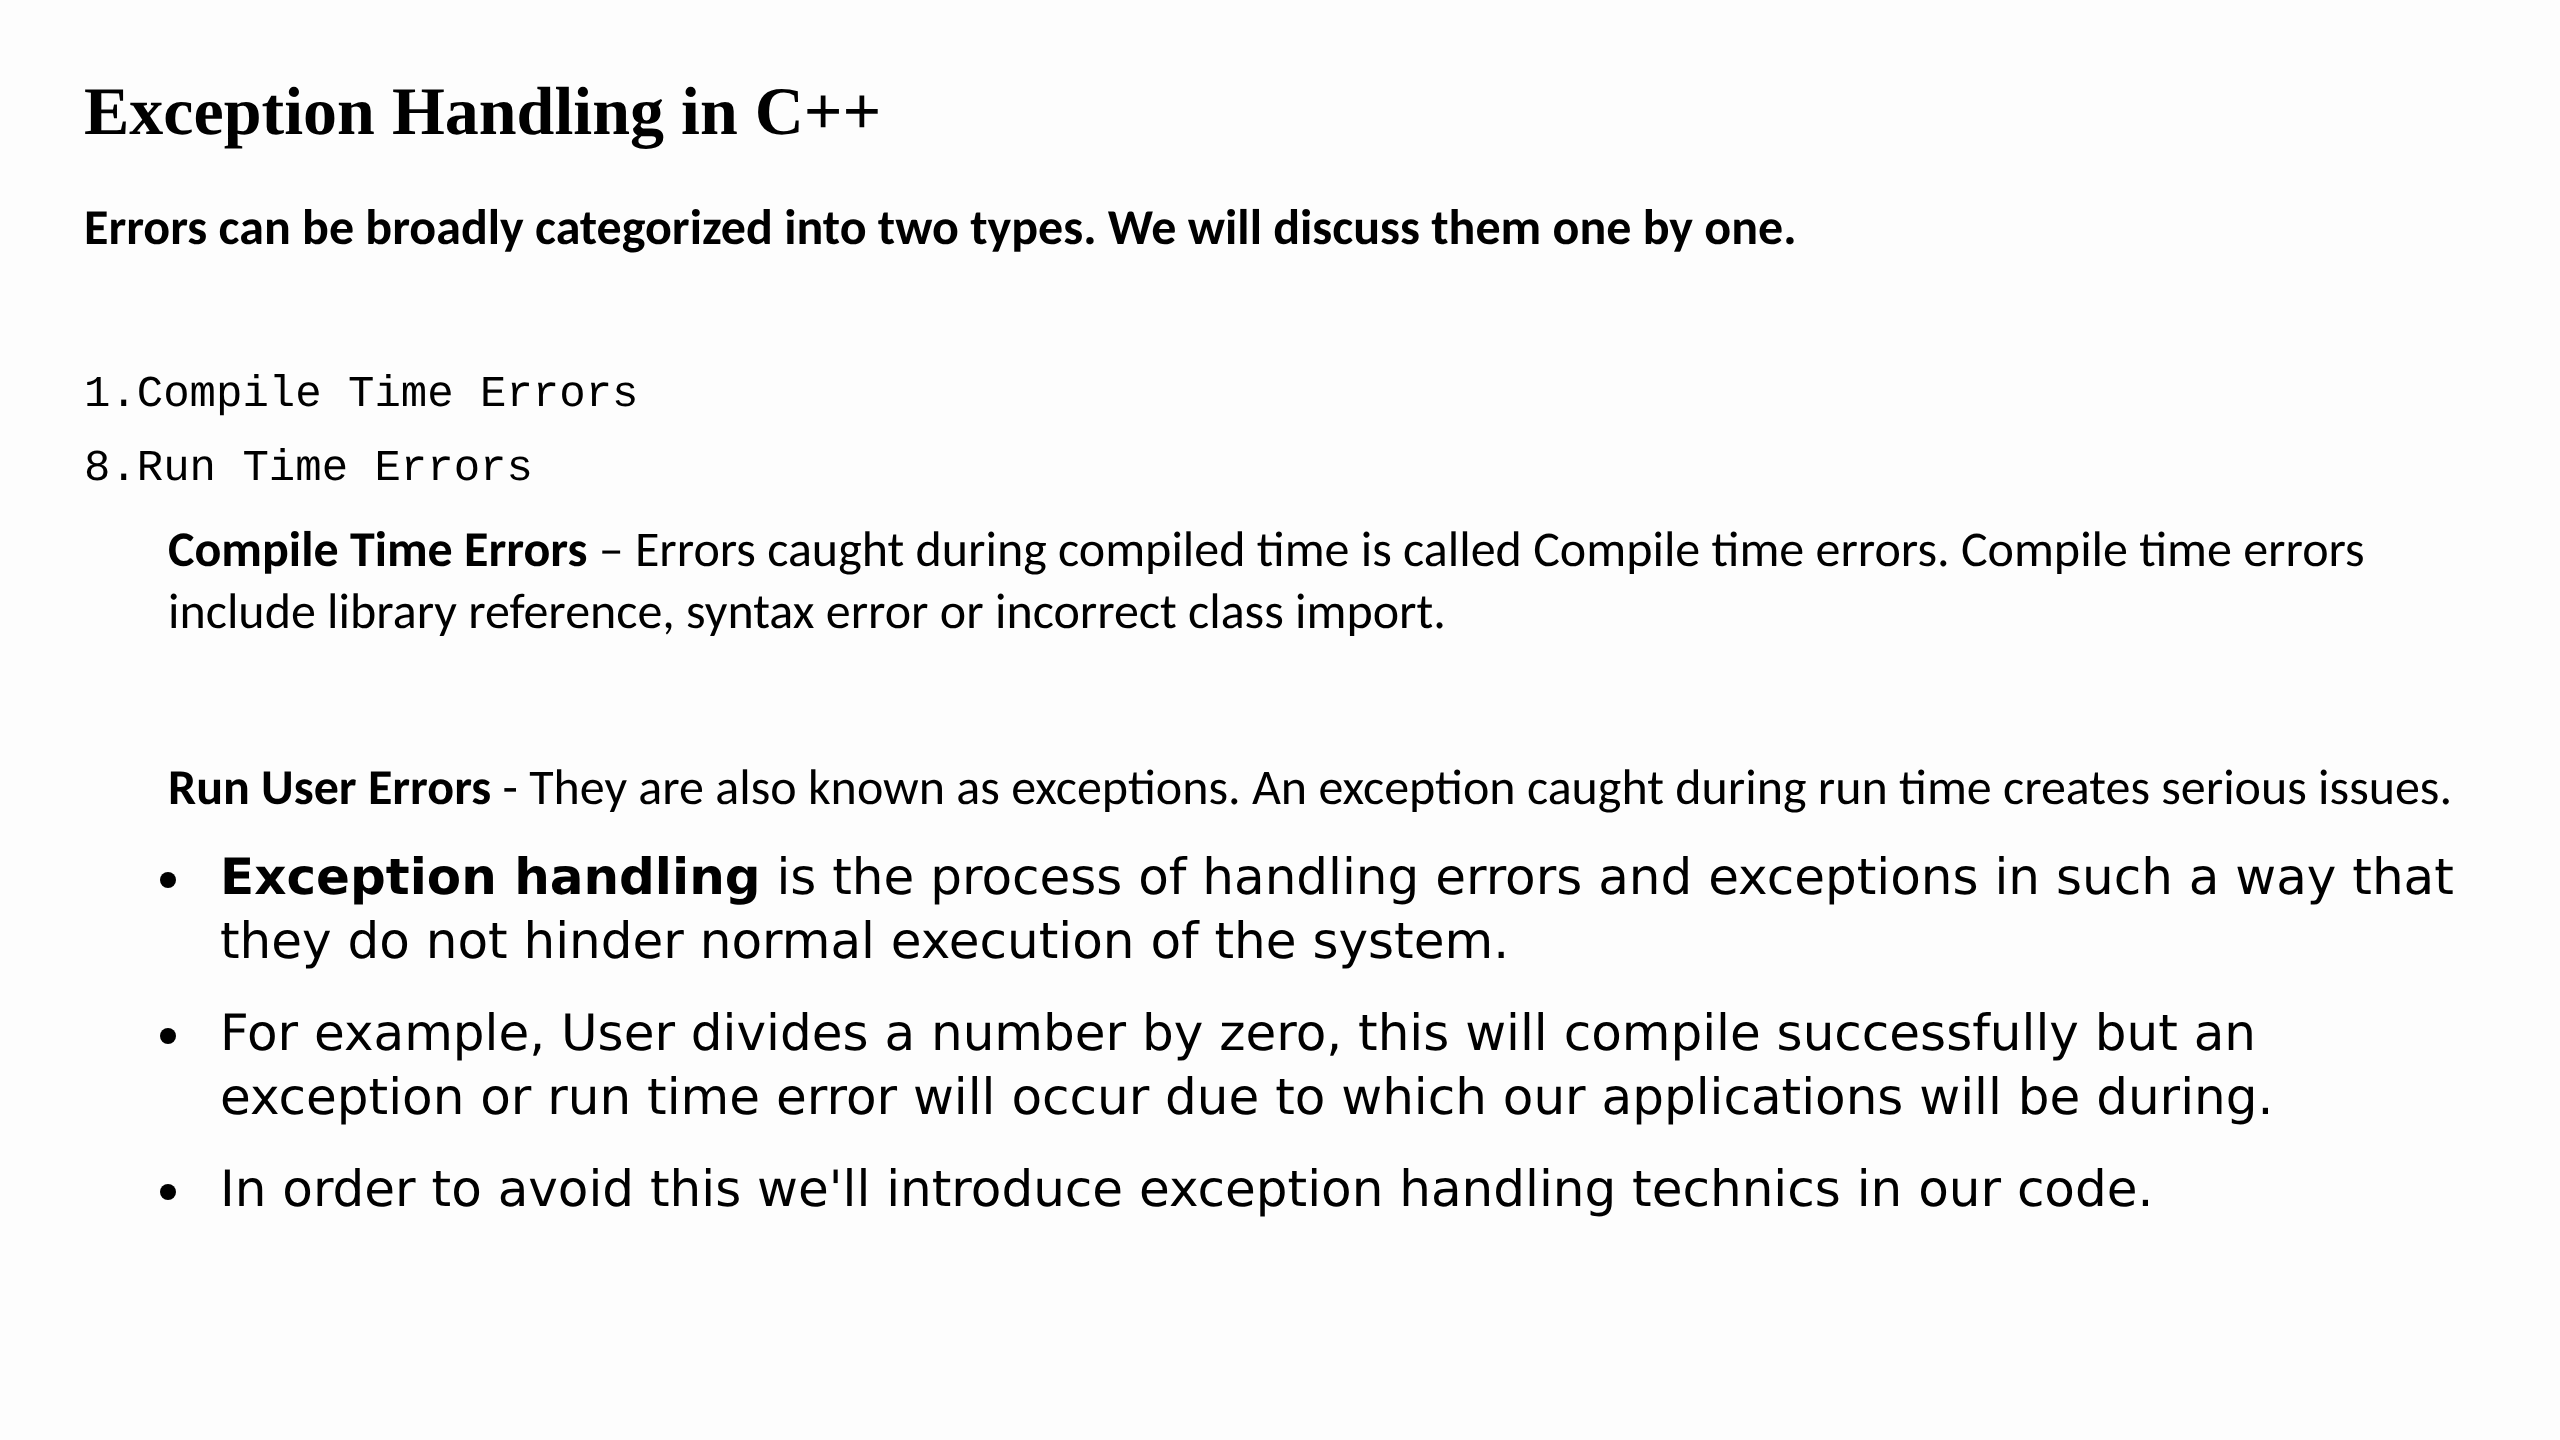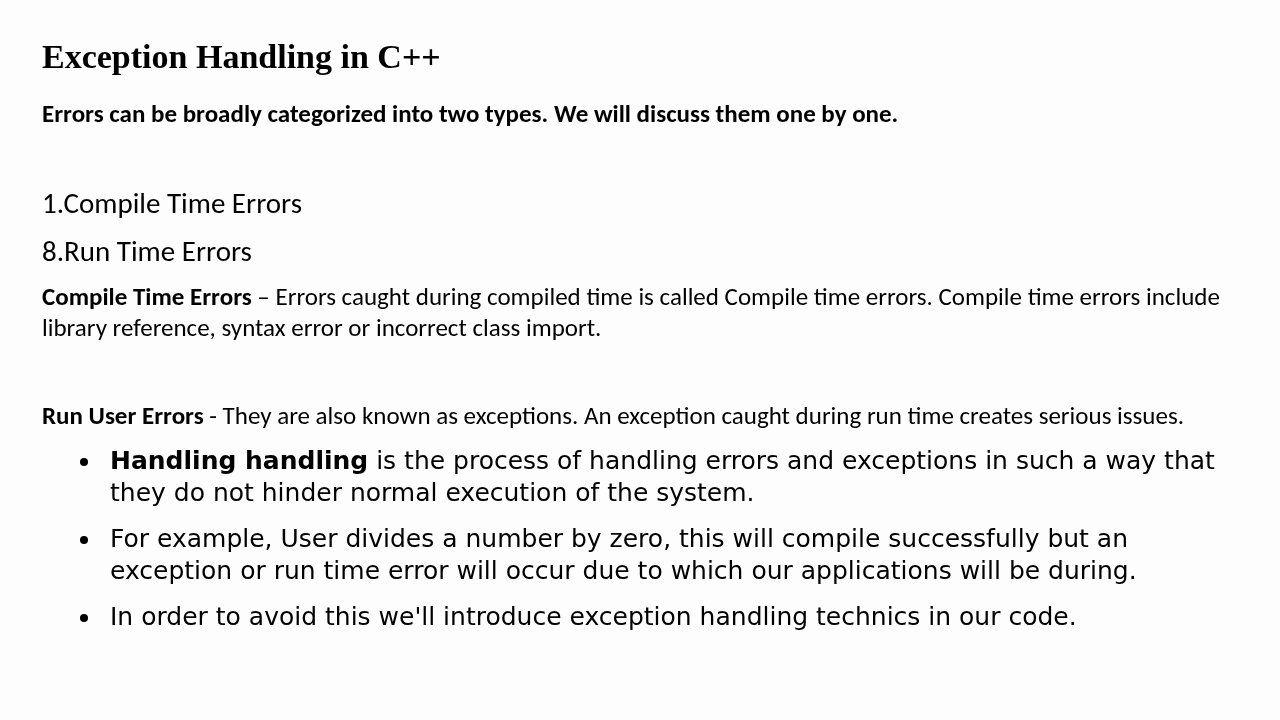--- a/index.html
+++ b/index.html
@@ -16,27 +16,29 @@
       font-size: 34px;
       font-weight: 700;
       margin-bottom: 22px;
     }
     .intro {
       font-size: 25px;
       margin-bottom: 56px;
       font-weight: bold;
     }
     .numbered {
-      font-size: 29px;
+      font-size: 22px;
       margin-bottom: 12px;
+      font-family: Liberation Mono, monospace;
     }
     .para {
       font-size: 25px;
       margin-bottom: 56px;
       line-height: 1.25;
+      margin-left: 42px;
     }
     .para .bold, .numbered .bold { font-weight: 700; }
     .bullets {
       list-style: disc;
       padding-left: 60px;
       font-family: Verdana, "DejaVu Sans", sans-serif;
       font-size: 25px;
     }
     .bullets li {
       margin-bottom: 14px;
@@ -59,17 +61,17 @@
 <p class="para">
   <span class="bold">Compile Time Errors</span><span> – Errors caught during compiled time is called Compile time errors. Compile time errors include library reference, syntax error or incorrect class import.</span>
 </p>
 
 <p class="para para-rt">
   <span class="bold">Run User Errors</span><span> - They are also known as exceptions. An exception caught during run time creates serious issues.</span>
 </p>
 
 <ul class="bullets">
   <li>
-    <span class="bold">Handling handling</span><span> is the process of handling errors and exceptions in such a way that they do not hinder normal execution of the system.</span>
+    <span class="bold">Exception handling</span><span> is the process of handling errors and exceptions in such a way that they do not hinder normal execution of the system.</span>
   </li>
   <li>For example, User divides a number by zero, this will compile successfully but an exception or run time error will occur due to which our applications will be during.</li>
   <li>In order to avoid this we'll introduce exception handling technics in our code.</li>
 </ul>
 
 </body></html>

